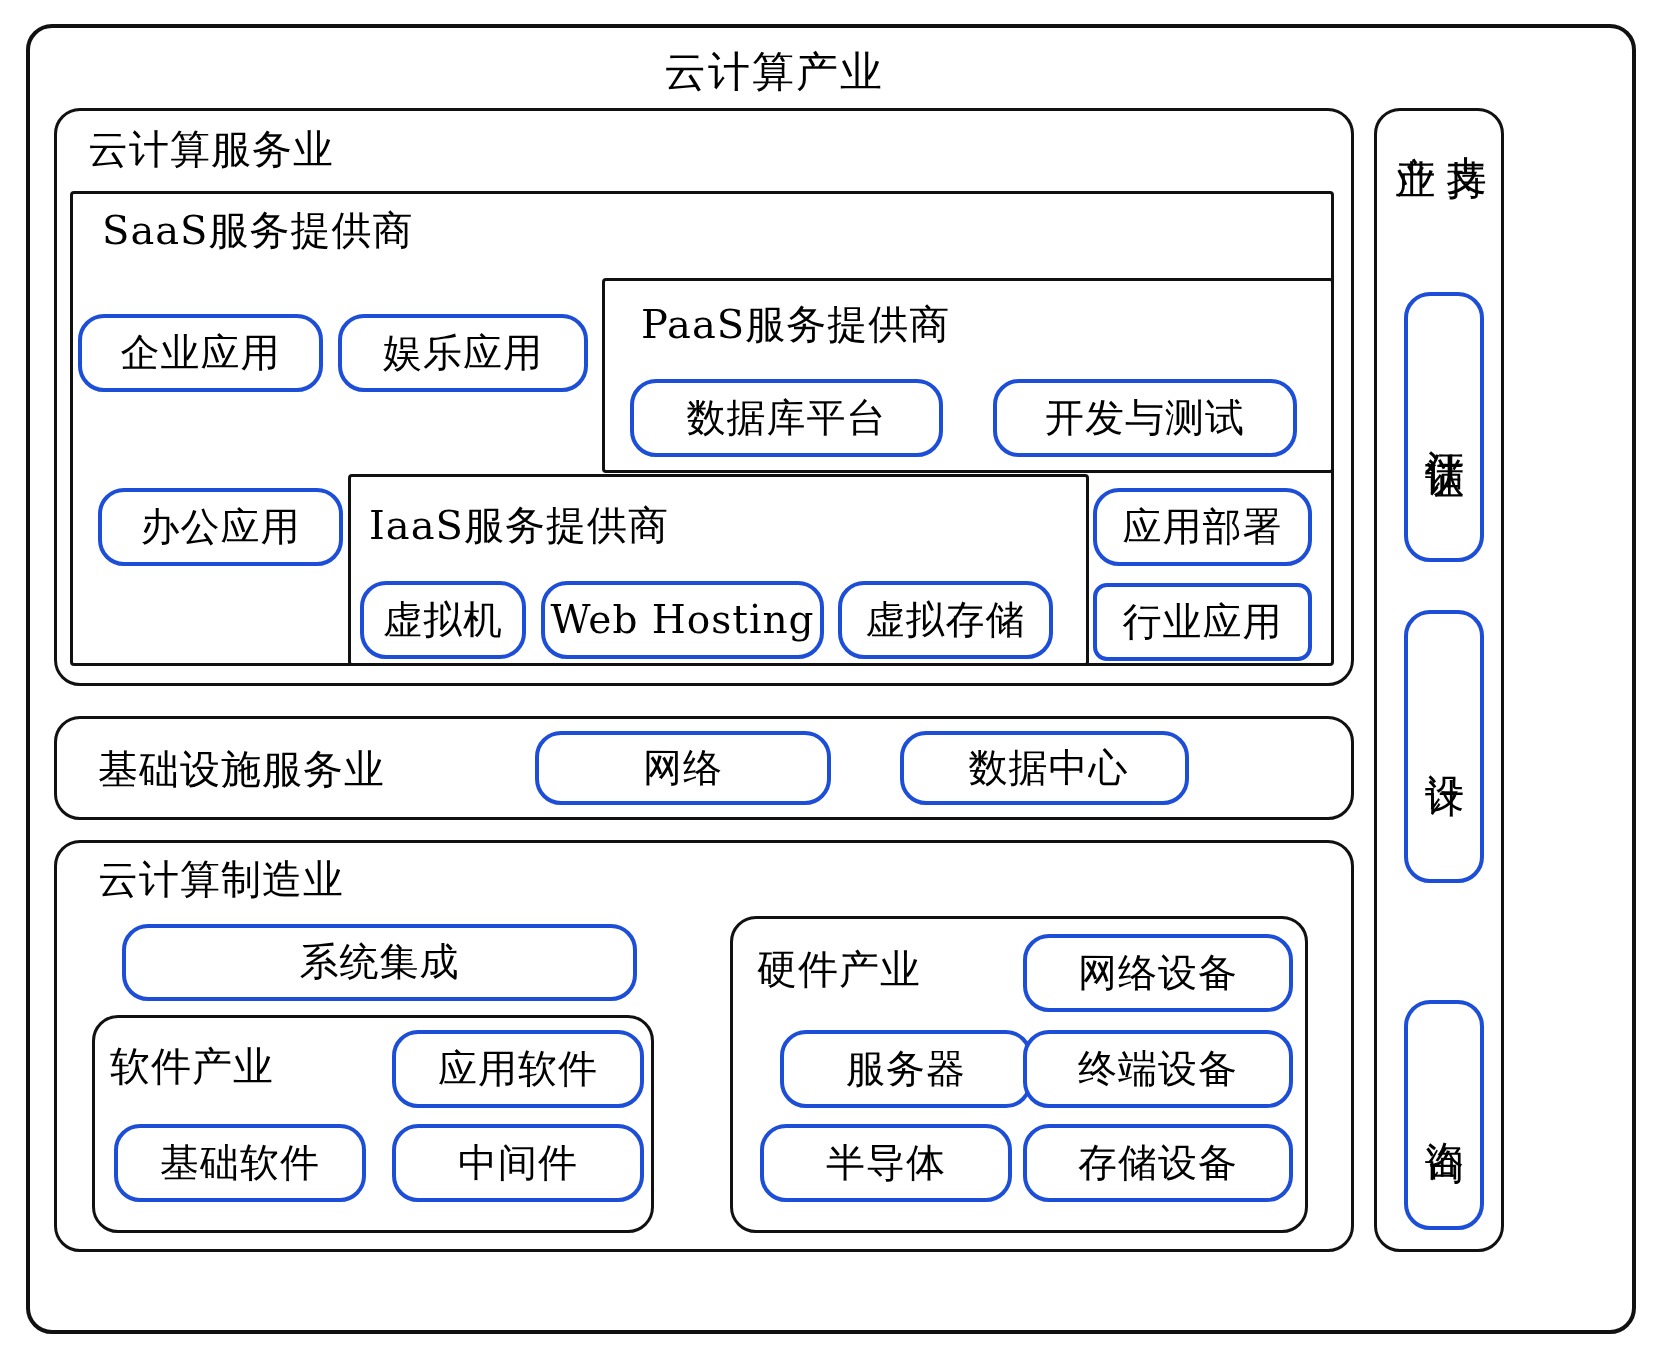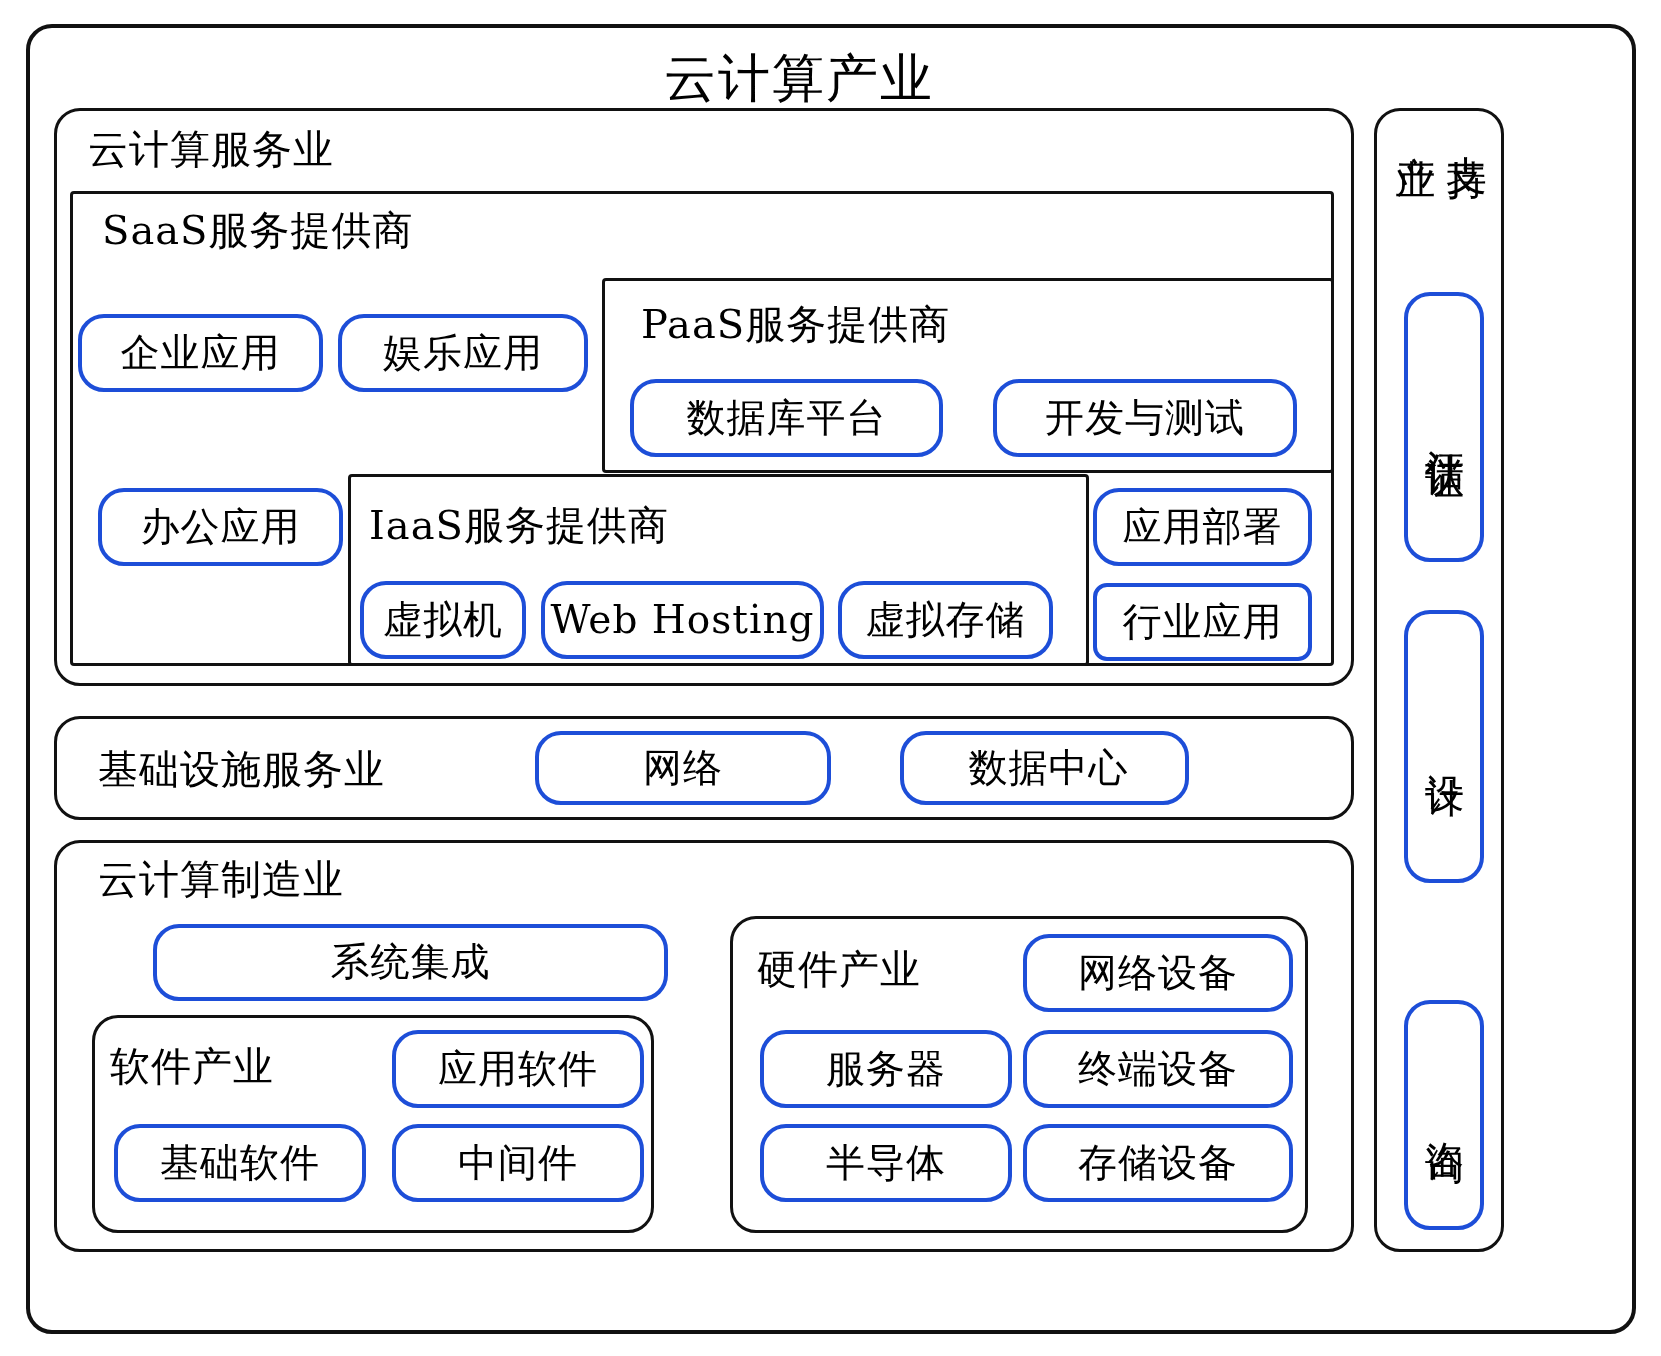--- a/index.html
+++ b/index.html
@@ -45,21 +45,21 @@
   }
   .grouplabel {
     position: absolute;
     font-size: 40px;
     line-height: 1.05;
     white-space: nowrap;
     letter-spacing: 1px;
   }
   .title {
     position: absolute;
-    font-size: 52px;
+    font-size: 42px;
     letter-spacing: 2px;
     white-space: nowrap;
   }
   .vtext {
     writing-mode: vertical-rl;
     text-orientation: upright;
     letter-spacing: 4px;
     white-space: nowrap;
     line-height: 1.15;
   }
@@ -100,32 +100,32 @@
   <div class="leaf" style="left:838px; top:581px; width:215px; height:78px;">虚拟存储</div>
 
   <div class="box rbox" style="left:54px; top:716px; width:1300px; height:104px;"></div>
   <div class="grouplabel" style="left:98px; top:748px;">基础设施服务业</div>
   <div class="leaf" style="left:535px; top:731px; width:296px; height:74px;">网络</div>
   <div class="leaf" style="left:900px; top:731px; width:289px; height:74px;padding-left:8px;">数据中心</div>
 
   <div class="box rbox" style="left:54px; top:840px; width:1300px; height:412px;"></div>
   <div class="grouplabel" style="left:98px; top:858px;">云计算制造业</div>
 
-  <div class="leaf" style="left:122px; top:924px; width:515px; height:77px;margin-left:31px;">系统集成</div>
+  <div class="leaf" style="left:122px; top:924px; width:515px; height:77px;">系统集成</div>
 
   <div class="box rbox" style="left:92px; top:1015px; width:562px; height:218px;"></div>
   <div class="grouplabel" style="left:110px; top:1045px;">软件产业</div>
   <div class="leaf" style="left:392px; top:1030px; width:252px; height:78px;">应用软件</div>
   <div class="leaf" style="left:114px; top:1124px; width:252px; height:78px;">基础软件</div>
   <div class="leaf" style="left:392px; top:1124px; width:252px; height:78px;">中间件</div>
 
   <div class="box rbox" style="left:730px; top:916px; width:578px; height:317px;"></div>
   <div class="grouplabel" style="left:757px; top:948px;">硬件产业</div>
   <div class="leaf" style="left:1023px; top:934px; width:270px; height:78px;">网络设备</div>
-  <div class="leaf" style="left:760px; top:1030px; width:252px; height:78px;">服务器</div>
+  <div class="leaf" style="left:780px; top:1030px; width:252px; height:78px;">服务器</div>
   <div class="leaf" style="left:1023px; top:1030px; width:270px; height:78px;">终端设备</div>
   <div class="leaf" style="left:760px; top:1124px; width:252px; height:78px;">半导体</div>
   <div class="leaf" style="left:1023px; top:1124px; width:270px; height:78px;">存储设备</div>
 
   <div class="box rbox" style="left:1374px; top:108px; width:130px; height:1144px;"></div>
 
   <div class="grouplabel vtext" style="left:1444px; top:124px; font-size:40px;">支持</div>
   <div class="grouplabel vtext" style="left:1393px; top:124px; font-size:40px;">产业</div>
 
   <div class="leaf" style="left:1404px; top:292px; width:80px; height:270px;">

